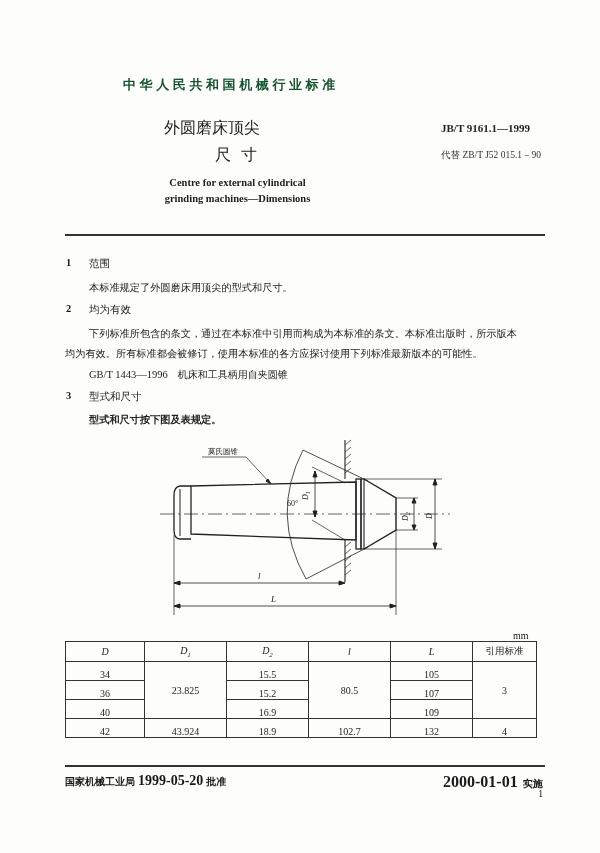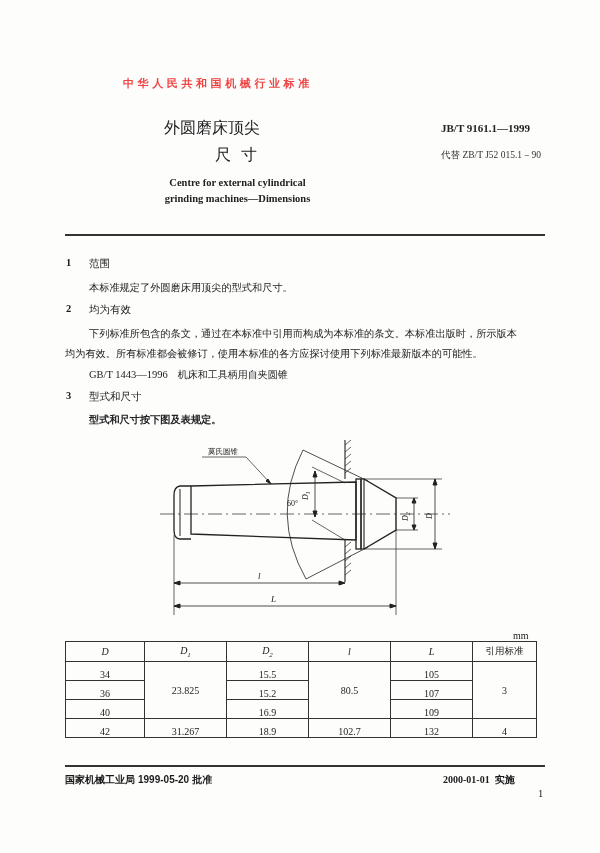--- a/index.html
+++ b/index.html
@@ -1,21 +1,21 @@
 <!DOCTYPE html>
 <html><head>
 <meta charset="utf-8">
 <style>
   html, body { margin: 0; padding: 0; }
   body {
     width: 600px; height: 853px; background: #fdfdfc; position: relative; overflow: hidden;
     font-family: "DejaVu Serif", "Liberation Serif", serif; color: #1a1a1a;
   }
   .abs { position: absolute; white-space: nowrap; }
-  .org { left: 123px; top: 76px; font-family: "DejaVu Sans", sans-serif; font-weight: bold; font-size: 11px; letter-spacing: 3.6px; color: #ef4444; }
+  .org { left: 123px; top: 76px; font-family: "DejaVu Sans", sans-serif; font-weight: bold; font-size: 13px; letter-spacing: 3.6px; color: #14532d; }
   .title-cn { left: 164px; top: 118px; font-family: "DejaVu Sans", sans-serif; font-size: 16px; color: #222; }
   .title-cn2 { left: 215px; top: 145px; font-family: "DejaVu Sans", sans-serif; font-size: 16px; letter-spacing: 10px; color: #222; }
   .title-en { left: 150px; top: 175px; width: 175px; text-align: center; font-family: "Liberation Serif", serif; font-weight: bold; font-size: 10.5px; line-height: 16px; color: #222; white-space: normal; }
   .std-no { left: 441px; top: 122px; font-family: "Liberation Serif", serif; font-weight: bold; font-size: 11px; color: #222; }
   .replace { left: 441px; top: 149px; font-family: "Liberation Serif", serif; font-size: 9.5px; color: #333; }
   .rule { position: absolute; left: 65px; width: 480px; height: 2px; background: #333; }
   .sec-num { left: 66px; font-family: "Liberation Serif", serif; font-weight: bold; font-size: 10.5px; }
   .sec-title { left: 89px; font-family: "DejaVu Sans", sans-serif; font-size: 10.5px; }
   .para { left: 89px; font-family: "DejaVu Sans", sans-serif; font-size: 10.2px; color: #222; text-align: center; }
   .para2 { left: 65px; font-family: "DejaVu Sans", sans-serif; font-size: 10.2px; color: #222; }
@@ -23,23 +23,23 @@
   .ref span.cn { font-family: "DejaVu Sans", sans-serif; font-size: 10px; margin-left: 10px; }
   svg.drawing { position: absolute; left: 160px; top: 435px; }
   .unit { left: 513px; top: 630px; font-family: "Liberation Serif", serif; font-size: 10px; }
   table.dims { position: absolute; left: 65px; top: 641px; border-collapse: collapse; font-family: "Liberation Serif", serif; font-size: 10px; color: #222; }
   table.dims td { border: 1px solid #333; text-align: center; padding: 0; height: 18px; vertical-align: bottom; }
   table.dims { border: 1.6px solid #333; }
   table.dims td.hd { height: 19px; font-style: italic; vertical-align: middle; }
   table.dims td.hd-cn { font-family: "DejaVu Sans", sans-serif; font-style: normal; font-size: 9.5px; }
   table.dims td.mid { vertical-align: middle; }
   .foot-left { left: 65px; top: 773px; font-family: "DejaVu Sans", sans-serif; font-weight: bold; font-size: 10px; }
-  .foot-left b { font-family: Liberation Sans, sans-serif; font-size: 10px; margin: 0 3px; text-align: right; }
+  .foot-left b { font-family: Liberation Serif, serif; font-size: 14px; margin: 0 3px; text-align: right; }
   .foot-right { left: 443px; top: 773px; font-family: "DejaVu Sans", sans-serif; font-weight: bold; font-size: 10px; }
-  .foot-right b { font-family: "Liberation Serif", serif; font-size: 10px; margin-right: 5px; }
+  .foot-right b { font-family: "Liberation Serif", serif; font-size: 16px; margin-right: 5px; }
   .page-no { left: 538px; top: 788px; font-family: "Liberation Serif", serif; font-size: 10.5px; }
   sub { font-size: 7px; }
 </style>
 </head>
 <body>
 
 <div class="abs org">中华人民共和国机械行业标准</div>
 <div class="abs title-cn">外圆磨床顶尖</div>
 <div class="abs title-cn2">尺寸</div>
 <div class="abs title-en">Centre for external cylindrical grinding machines—Dimensions</div>
@@ -156,21 +156,21 @@
     <td>15.2</td>
     <td>107</td>
   </tr>
   <tr>
     <td>40</td>
     <td>16.9</td>
     <td>109</td>
   </tr>
   <tr>
     <td>42</td>
-    <td>31.267</td>
+    <td>43.924</td>
     <td>18.9</td>
     <td>102.7</td>
     <td>132</td>
     <td>4</td>
   </tr>
 </tbody>
   </table>
 
 <div class="rule" style="top:765px;"></div>
 

